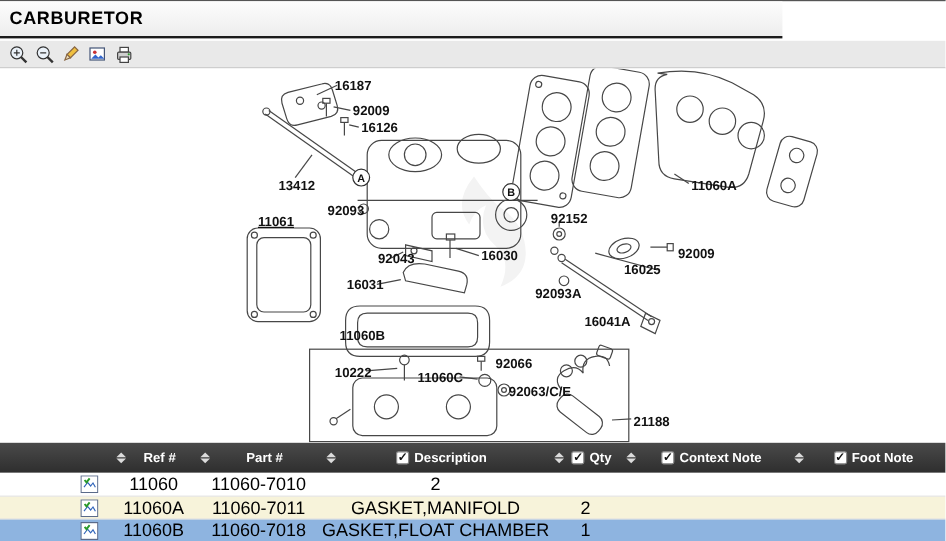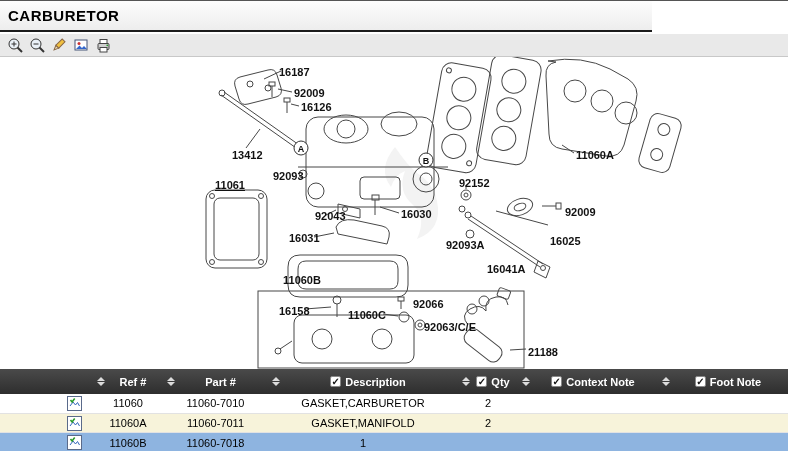--- a/index.html
+++ b/index.html
@@ -59,21 +59,21 @@
   .th{ display:flex; align-items:center; height:100%; padding:0 2px; }
   .th .th-c{ flex:1; display:flex; align-items:center; justify-content:center; gap:4px; }
   .sort{ display:flex; flex-direction:column; gap:1px; cursor:pointer; margin-left:2px; }
   .s-up{ width:0; height:0; border-left:4px solid transparent; border-right:4px solid transparent; border-bottom:4px solid #dcdcdc; }
   .s-down{ width:0; height:0; border-left:4px solid transparent; border-right:4px solid transparent; border-top:4px solid #dcdcdc; }
   .cb{
     width:11px; height:11px; background:#fff; border:1px solid #888; border-radius:2px;
     color:#111; font-size:10px; line-height:9px; text-align:center; cursor:pointer; font-weight:bold;
   }
   .tbody{ flex:1; display:flex; flex-direction:column; }
-  .tr{ flex:1; background:#fff; border-bottom:1px solid #e2e2e2; font-size:11px; color:#000; }
+  .tr{ flex:1; background:#fff; border-bottom:1px solid #e2e2e2; font-size:15px; color:#000; }
   .tr.alt{ background:var(--alt-row); }
   .tr.selected{ background:var(--selected-row); border-bottom:none; }
   .td{ text-align:center; overflow:hidden; white-space:nowrap; }
   .td-icon{ display:flex; justify-content:center; align-items:center; cursor:pointer; }
 </style>
 </head>
 <body>
 
 <div class="titlebar">
   <h1>CARBURETOR</h1>
@@ -256,29 +256,29 @@
       <div class="part-label" style="left: 279px; top: 9px;">16187</div>
       <div class="part-label" style="left: 294px; top: 30px;">92009</div>
       <div class="part-label" style="left: 301px; top: 44px;">16126</div>
       <div class="part-label" style="left: 232px; top: 92px;">13412</div>
       <div class="part-label" style="left: 273px; top: 113px;">92093</div>
       <div class="part-label" style="left: 215px; top: 122px; text-decoration: underline;">11061</div>
       <div class="part-label" style="left: 315px; top: 153px; text-align: right;">92043</div>
       <div class="part-label" style="left: 401px; top: 151px;">16030</div>
       <div class="part-label" style="left: 289px; top: 175px;">16031</div>
       <div class="part-label" style="left: 283px; top: 217px;">11060B</div>
-      <div class="part-label" style="left: 279px; top: 248px;">16158</div>
+      <div class="part-label" style="left: 279px; top: 248px;">10222</div>
       <div class="part-label" style="left: 368px; top: 241px; padding-left: 45px;">92066</div>
       <div class="part-label" style="left: 348px; top: 252px;">11060C</div>
       <div class="part-label" style="left: 424px; top: 264px;">92063/C/E</div>
       <div class="part-label" style="left: 528px; top: 289px;">21188</div>
       <div class="part-label" style="left: 576px; top: 92px;">11060A</div>
       <div class="part-label" style="left: 459px; top: 120px;">92152</div>
       <div class="part-label" style="left: 565px; top: 149px;">92009</div>
-      <div class="part-label" style="left: 550px; top: 162px; margin-top: 16px;">16025</div>
+      <div class="part-label" style="left: 520px; top: 162px;">16025</div>
       <div class="part-label" style="left: 446px; top: 182px;">92093A</div>
       <div class="part-label" style="left: 487px; top: 206px;">16041A</div>
       <div class="callout" style="left: 301px; top: 91px;">A</div>
       <div class="callout" style="left: 426px; top: 103px;">B</div>
     </div>
 </div>
 
 <div class="table-wrap">
   <div class="thead grid-cols">
     <div class="th"></div>
@@ -347,21 +347,20 @@
     <div class="td"></div>
     <div class="td td-icon">
       <svg width="15" height="15">
             <rect x="0.5" y="0.5" width="14" height="14" fill="#fff" stroke="#5a6a8a"></rect>
             <path d="M3,10 l3,-4 2.5,3 2,-2.5 2,3.5" fill="none" stroke="#3366bb"></path>
             <path d="M3.5,4 l1.6,2 2.6,-3.4" fill="none" stroke="#2a9a2a" stroke-width="1.6"></path>
           </svg>
     </div>
     <div class="td">11060</div>
     <div class="td">11060-7010</div>
-    <div class="td">GASKET,CARBURETOR</div>
     <div class="td">2</div>
     <div class="td"></div>
     <div class="td"></div>
   </div>
       <div class="tr grid-cols alt">
     <div class="td"></div>
     <div class="td td-icon">
       <svg width="15" height="15">
             <rect x="0.5" y="0.5" width="14" height="14" fill="#fff" stroke="#5a6a8a"></rect>
             <path d="M3,10 l3,-4 2.5,3 2,-2.5 2,3.5" fill="none" stroke="#3366bb"></path>
@@ -379,18 +378,19 @@
     <div class="td"></div>
     <div class="td td-icon">
       <svg width="15" height="15">
             <rect x="0.5" y="0.5" width="14" height="14" fill="#fff" stroke="#5a6a8a"></rect>
             <path d="M3,10 l3,-4 2.5,3 2,-2.5 2,3.5" fill="none" stroke="#3366bb"></path>
             <path d="M3.5,4 l1.6,2 2.6,-3.4" fill="none" stroke="#2a9a2a" stroke-width="1.6"></path>
           </svg>
     </div>
     <div class="td">11060B</div>
     <div class="td">11060-7018</div>
+    <div class="td">GASKET,FLOAT CHAMBER</div>
     <div class="td">1</div>
     <div class="td"></div>
     <div class="td"></div>
   </div>
     </div>
 </div>
 
 </body></html>

